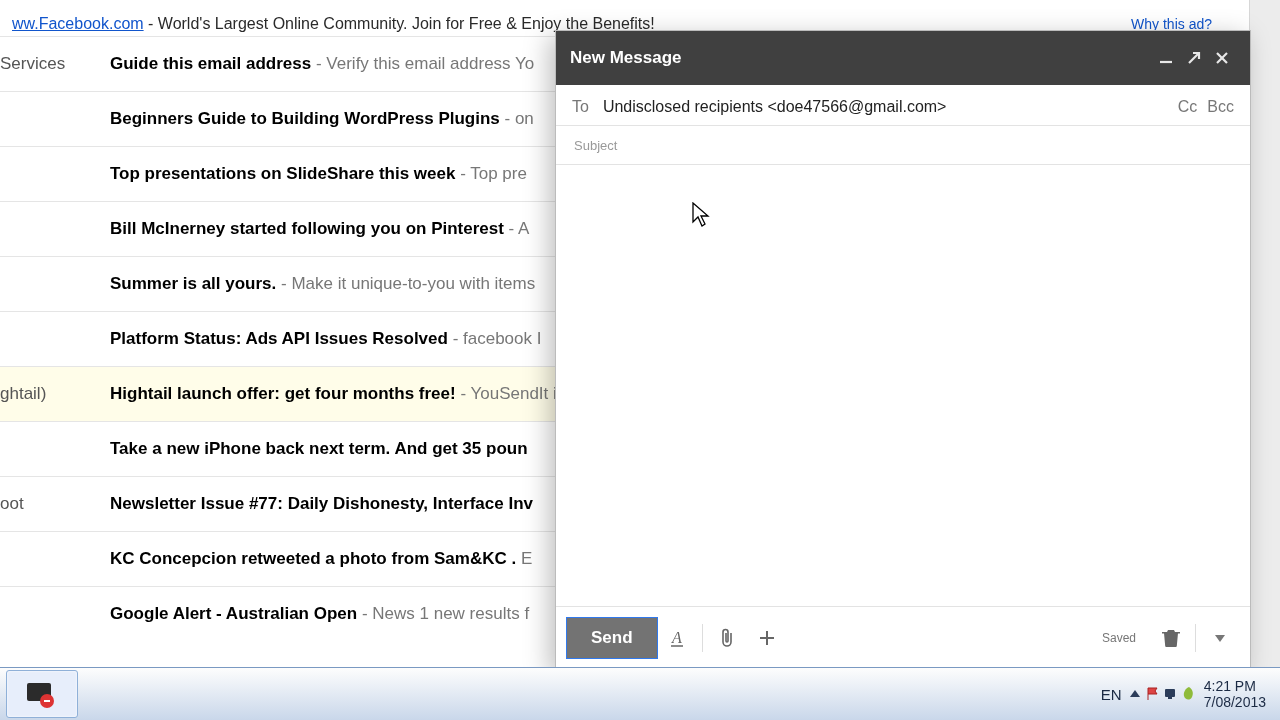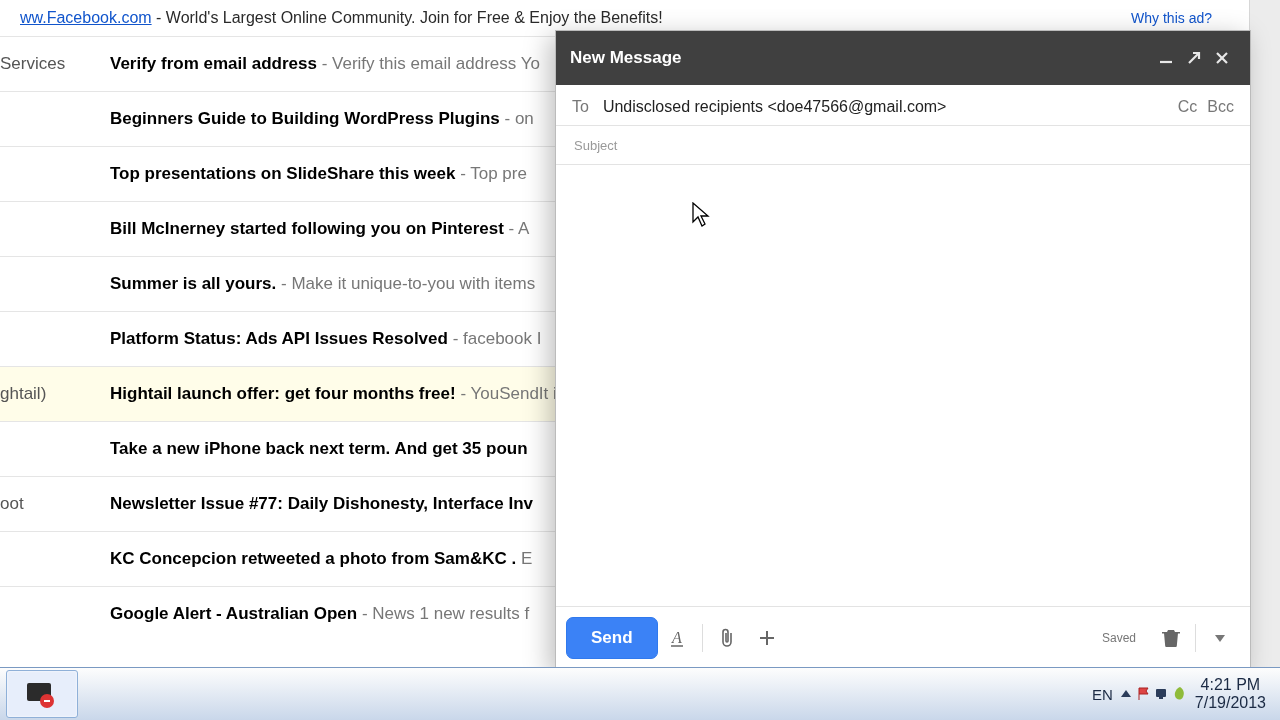--- a/index.html
+++ b/index.html
@@ -1,19 +1,19 @@
 <!DOCTYPE html>
 <html><head>
 <meta charset="utf-8">
 <style>
 html,body{margin:0;padding:0;width:1280px;height:720px;overflow:hidden;font-family:Arial,Helvetica,sans-serif;background:#fff}
 .page{position:relative;width:1280px;height:720px}
 
 
-.ad-bar{position:absolute;left:12px;right:30px;top:0;height:36px;display:flex;align-items:center;padding:0 8px;color:#15c}
+.ad-bar{position:absolute;left:4px;right:30px;top:0;height:36px;display:flex;align-items:center;padding:6px 8px;color:#15c}
 .ad-main{flex:1;font-size:16px;color:#2a2a2a}
 .ad-link{color:#15c;text-decoration:underline}
 .why-ad{font-size:14px;color:#15c;margin-right:30px}
 
 
 .emails{position:absolute;left:0;top:36px;right:30px;bottom:58px}
 .row{display:flex;align-items:center;height:54px;border-top:1px solid #e5e5e5;font-size:17px;color:#222;white-space:nowrap;overflow:hidden}
 .sender{width:110px;padding-left:0;font-weight:400;color:#555;overflow:hidden;text-overflow:ellipsis}
 .subj{font-weight:700;color:#000}
 .prev{color:#777;font-weight:400}
@@ -31,37 +31,37 @@
 .to-field{flex:1;border:none;outline:none;font-size:16px;color:#222;font-family:inherit}
 .ccbcc{color:#777;font-size:16px;margin-left:10px;cursor:pointer}
 
 .subj-row{padding:10px 16px;border-bottom:1px solid #e3e3e3}
 .subj-field{width:100%;border:none;outline:none;font-size:13px;color:#222;font-family:inherit}
 .subj-field::placeholder{color:#999}
 
 .body-area{flex:1}
 
 .compose-footer{position:absolute;left:0;right:0;bottom:0;height:62px;border-top:1px solid #e3e3e3;display:flex;align-items:center;padding:0 10px}
-.send-btn{background:#3b82f6;color:#fff;border:1px solid #3079ed;border-radius:7px;font-size:17px;font-weight:700;padding:10px 24px;cursor:pointer}
+.send-btn{background:#737373;color:#fff;border:1px solid #3079ed;border-radius:0;font-size:17px;font-weight:700;padding:10px 24px;cursor:pointer}
 .tool{width:40px;height:40px;display:flex;align-items:center;justify-content:center;color:#666;cursor:pointer;font-size:20px}
 .sep{width:1px;height:28px;background:#ddd;margin:0 4px}
 .footer-right{margin-left:auto;display:flex;align-items:center}
 .saved{color:#777;font-size:12px;margin-right:15px}
 
 
 .cursor{position:absolute;left:692px;top:202px;pointer-events:none}
 
 
 .taskbar{position:absolute;left:0;right:0;bottom:0;height:52px;background:linear-gradient(#fdfdfd,#c9d7ea);border-top:1px solid #7a99c2;display:flex;align-items:center}
 .tb-left{display:flex;align-items:center;height:100%}
 .app-ico{width:70px;height:46px;margin:3px 6px;border:1px solid #8fb0d8;border-radius:3px;background:#e7eefb;display:flex;align-items:center;justify-content:center;box-shadow:inset 0 0 3px rgba(255,255,255,.8)}
 .tb-right{margin-left:auto;display:flex;align-items:center;padding-right:8px;color:#1b2a44;font-size:15px}
 .lang{padding:2px 4px}
 .tray-ico{width:18px;height:18px;display:flex;align-items:center;justify-content:center}
-.clock{text-align:center;line-height:1.15;font-size:16px;padding:0 6px}
+.clock{text-align:left;line-height:1.15;font-size:14px;padding:0 6px}
 
 
 .scroll-strip{position:absolute;right:0;top:0;width:30px;height:668px;background:#ececec;border-left:1px solid #d7d7d7}
 </style>
 </head>
 <body>
 
 <div class="page">
 
   <div class="scroll-strip"></div>
@@ -69,21 +69,21 @@
   <div class="ad-bar">
     <div class="ad-main">
       <span class="ad-link">ww.Facebook.com</span><span> - World's Largest Online Community. Join for Free &amp; Enjoy the Benefits!</span>
     </div>
     <div class="why-ad">Why this ad?</div>
   </div>
 
   <div class="emails" id="email-list">
       <div class="row">
         <div class="sender">Services</div>
-        <div><span class="subj">Verify from email address</span><span class="prev"> - Verify this email address Yo</span></div>
+        <div><span class="subj">Guide this email address</span><span class="prev"> - Verify this email address Yo</span></div>
       </div>
       <div class="row">
         <div class="sender"></div>
         <div><span class="subj">Beginners Guide to Building WordPress Plugins</span><span class="prev"> - on</span></div>
       </div>
       <div class="row">
         <div class="sender"></div>
         <div><span class="subj">Top presentations on SlideShare this week</span><span class="prev"> - Top pre</span></div>
       </div>
       <div class="row">
@@ -226,18 +226,18 @@
             <rect x="5" y="11" width="4" height="2"></rect>
           </svg>
         </span>
       <span class="tray-ico">
           <svg width="16" height="16" viewBox="0 0 16 16">
             <path d="M8 1 C11 3 13 6 11 11 C9 15 4 14 3 10 C2 6 5 2 8 1Z" fill="#8fbb3a"></path>
           </svg>
         </span>
       <div class="clock">
         <div>4:21 PM</div>
-        <div>7/19/2013</div>
+        <div>7/08/2013</div>
       </div>
     </div>
   </div>
 
 </div>
 
 </body></html>

